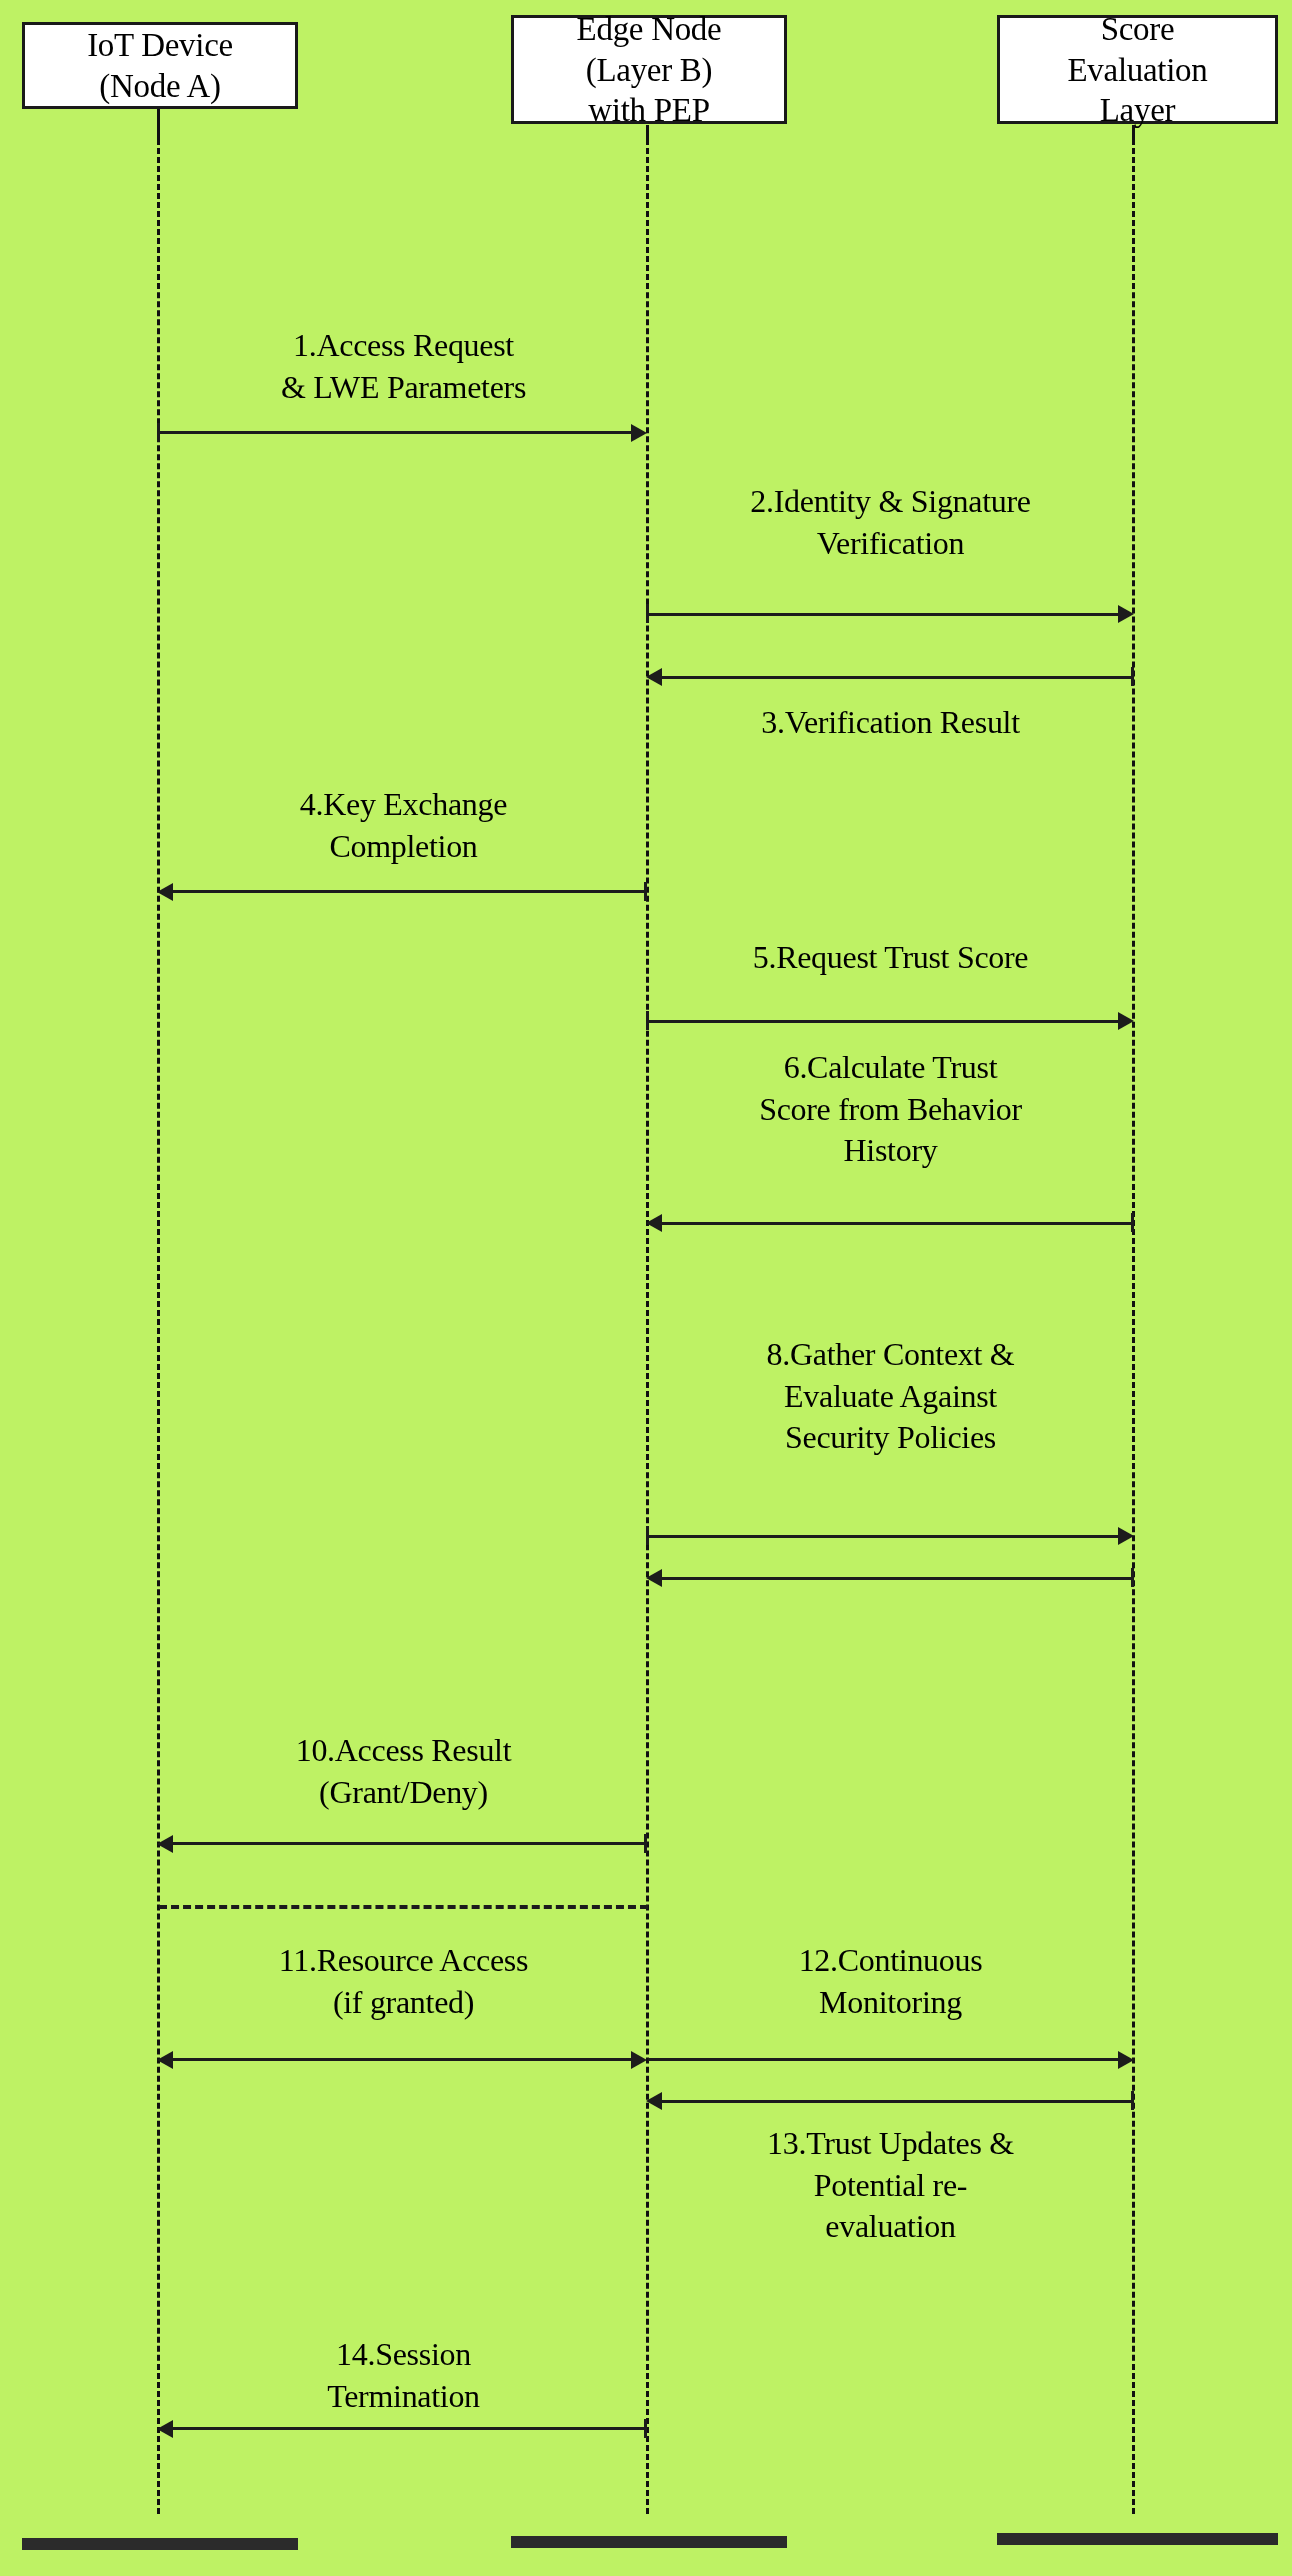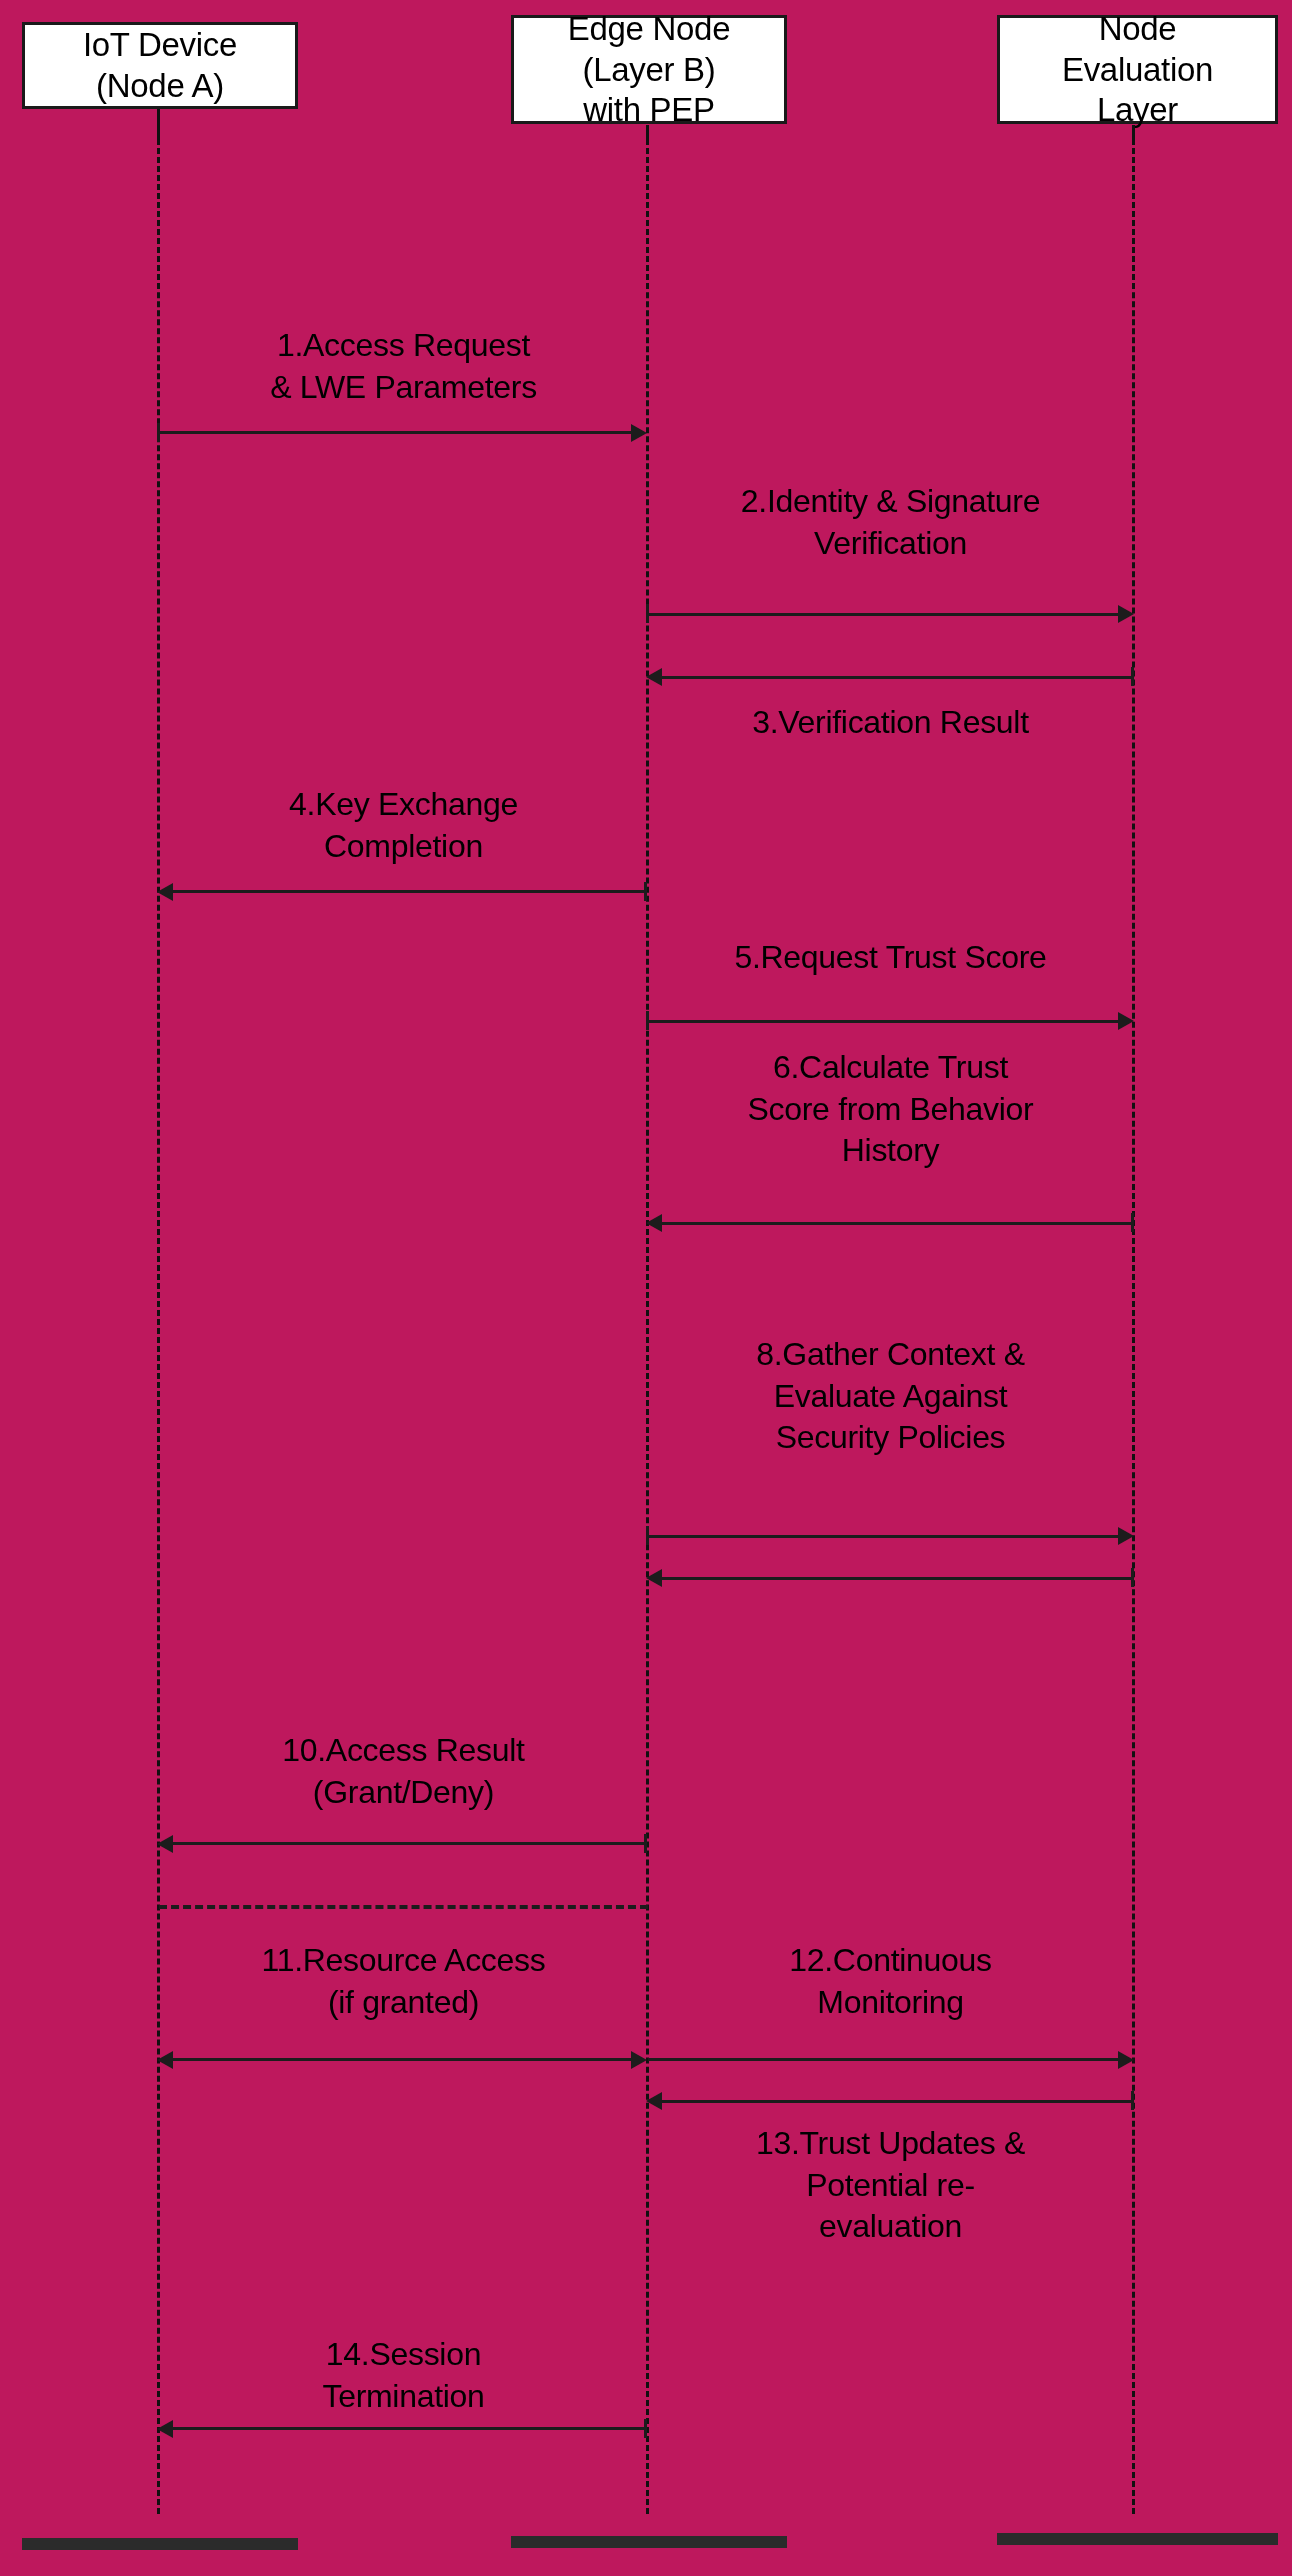--- a/index.html
+++ b/index.html
@@ -4,22 +4,22 @@
 <style>
   html, body {
     margin: 0;
     padding: 0;
     background: #ffffff;
   }
   #stage {
     position: relative;
     width: 1293px;
     height: 2576px;
-    background: #be185d;
-    font-family: Liberation Sans, sans-serif;
+    background: #bef264;
+    font-family: Liberation Serif, serif;
     overflow: hidden;
   }
 
   
   .actor-box {
     position: absolute;
     box-sizing: border-box;
     background: #ffffff;
     border: 3.8px solid #1a1a1a;
     display: flex;
@@ -105,21 +105,21 @@
     <span class="ln">(Node A)</span>
   </div>
 
   <div class="actor-box" style="left:511px; top:15.3px; width:276px; height:109px;">
     <span class="ln">Edge Node</span>
     <span class="ln">(Layer B)</span>
     <span class="ln">with PEP</span>
   </div>
 
   <div class="actor-box" style="left:997px; top:15.3px; width:281px; height:109px;">
-    <span class="ln">Node</span>
+    <span class="ln">Score</span>
     <span class="ln">Evaluation</span>
     <span class="ln">Layer</span>
   </div>
 
   <div class="lifeline-stub" style="left:157px; top:109px; height:33px;"></div>
   <div class="lifeline" style="left:157px; top:139px; height:2375px;"></div>
 
   <div class="lifeline-stub" style="left:646px; top:125px; height:18.6px;"></div>
   <div class="lifeline" style="left:646px; top:139px; height:2375px;"></div>
 

